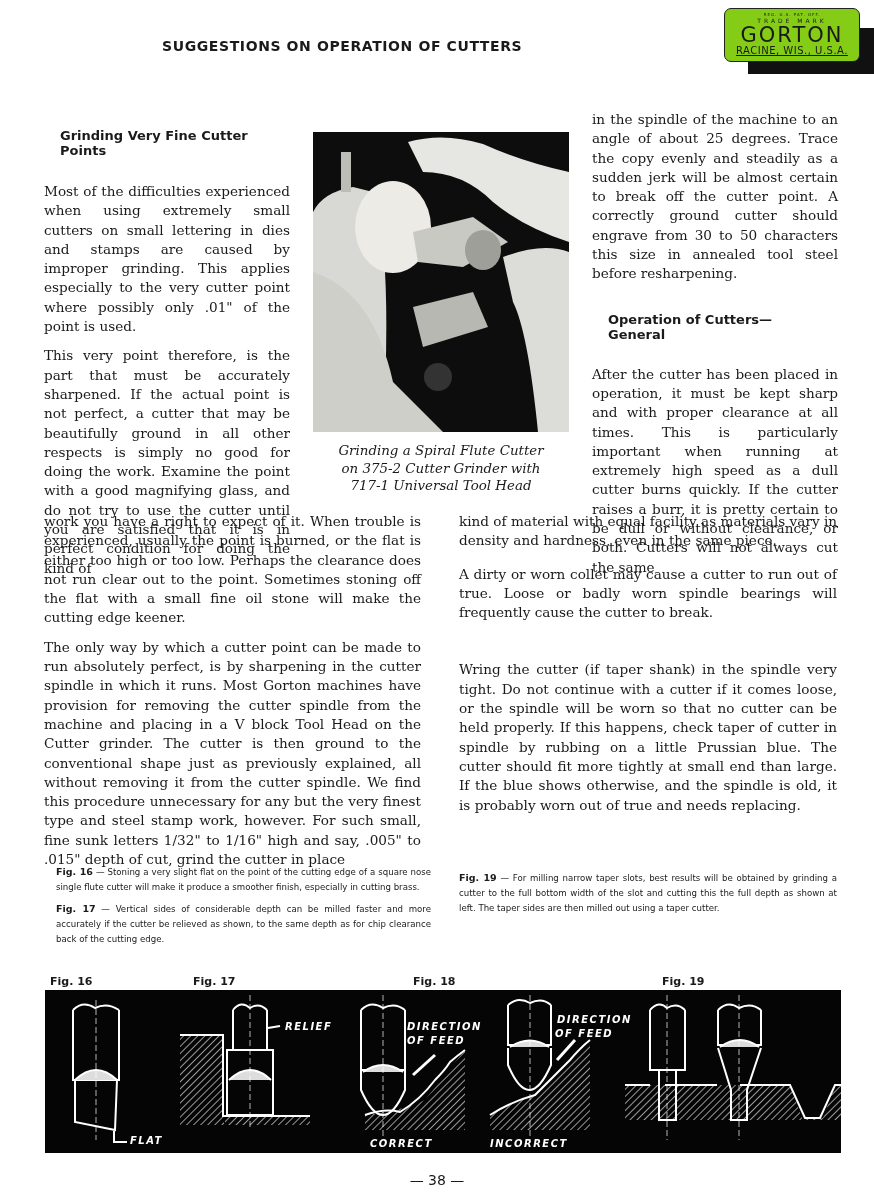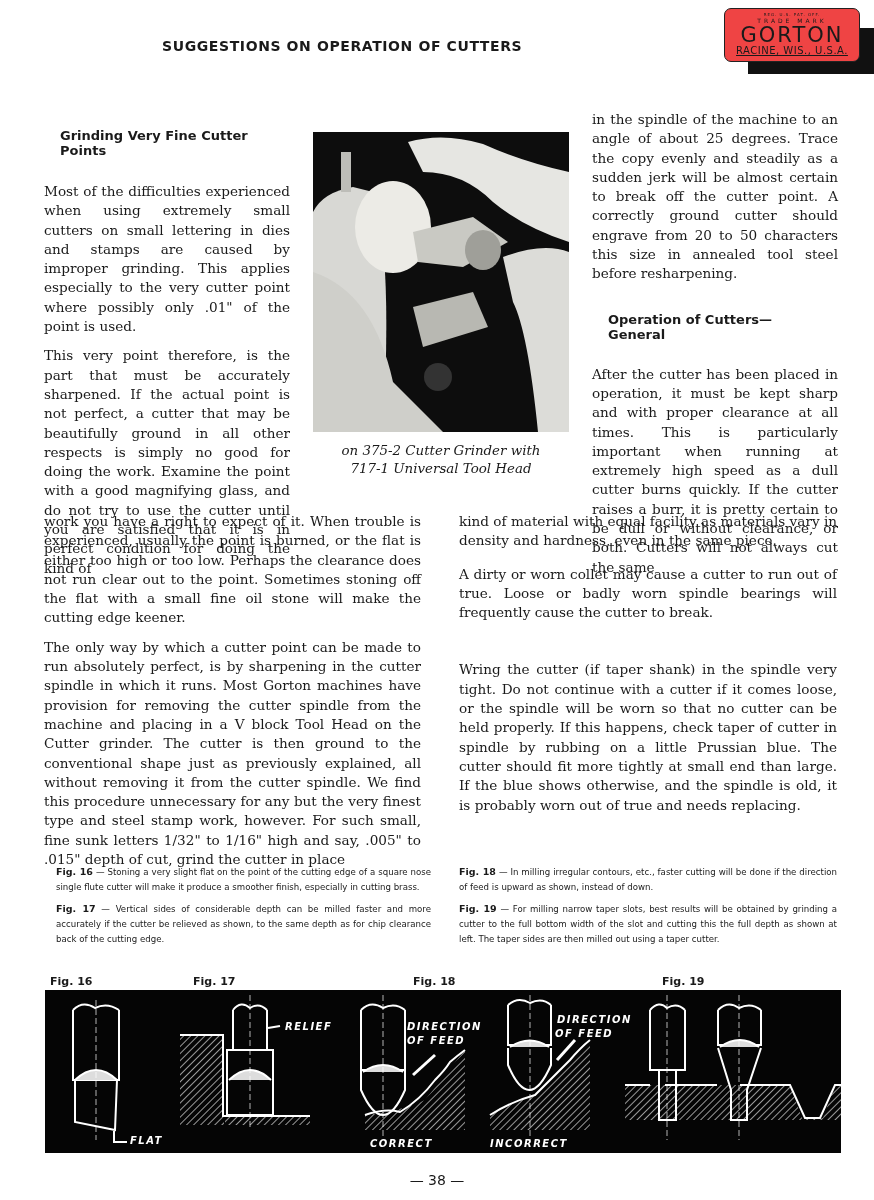--- a/index.html
+++ b/index.html
@@ -2,21 +2,21 @@
 <html><head>
 <meta charset="utf-8">
 <style>
   html, body { margin: 0; padding: 0; background: #fff; }
   body { width: 874px; height: 1200px; position: relative; overflow: hidden; color: #1a1a1a;
          font-family: "DejaVu Serif", serif; }
   .abs { position: absolute; }
   .title { left: 162px; top: 38px; font-family: "DejaVu Sans", sans-serif; font-weight: bold;
            font-size: 14px; letter-spacing: 0.6px; }
   .logo-shadow { left: 748px; top: 28px; width: 126px; height: 46px; background: #111; }
-  .logo { left: 724px; top: 8px; width: 134px; height: 52px; background: #ef4444; border: 1.5px solid #222;
+  .logo { left: 724px; top: 8px; width: 134px; height: 52px; background: #84cc16; border: 1.5px solid #222;
           border-radius: 7px; text-align: center; font-family: "DejaVu Sans", sans-serif; }
   .logo .reg { font-size: 4px; letter-spacing: 1px; margin-top: 3px; line-height: 5px; }
   .logo .tm { font-size: 6px; letter-spacing: 3px; line-height: 7px; }
   .logo .name { font-size: 21px; letter-spacing: 2px; line-height: 22px; font-weight: normal; }
   .logo .loc { font-size: 10px; letter-spacing: 0.5px; line-height: 10px; text-decoration: underline; }
   h3 { margin: 16px; font-family: "DejaVu Sans", sans-serif; font-weight: bold; font-size: 13px; }
   p { margin: 0; }
   .body-text { font-size: 13.6px; line-height: 19.3px; text-align: justify; }
   .col-left { left: 44px; top: 112px; width: 246px; }
   .col-left-wide { left: 44px; top: 512px; width: 377px; }
@@ -66,26 +66,27 @@
     <path d="M0 140 Q60 160 80 250 L130 300 L0 300 Z" fill="#cfcfca"></path>
     <path d="M100 175 L160 160 L175 195 L110 215 Z" fill="#b8b8b2"></path>
     <path d="M100 100 L160 85 L195 110 L150 135 L105 130 Z" fill="#c9c9c3"></path>
     <ellipse cx="170" cy="118" rx="18" ry="20" fill="#9f9f99"></ellipse>
     <path d="M95 10 Q130 0 170 12 Q210 30 256 40 L256 110 Q210 95 180 70 Q150 40 110 40 Z" fill="#e6e6e2"></path>
     <path d="M190 125 Q230 110 256 120 L256 300 L225 300 Q215 200 200 170 Z" fill="#dcdcd8"></path>
     <ellipse cx="125" cy="245" rx="14" ry="14" fill="#333"></ellipse>
   </svg>
 </div>
 <div class="abs caption">
+  <div>Grinding a Spiral Flute Cutter</div>
   <div>on 375-2 Cutter Grinder with</div>
   <div>717-1 Universal Tool Head</div>
 </div>
 
 <div class="abs col-right">
-  <p class="body-text">in the spindle of the machine to an angle of about 25 degrees. Trace the copy evenly and steadily as a sudden jerk will be almost certain to break off the cutter point. A correctly ground cutter should engrave from 20 to 50 characters this size in annealed tool steel before resharpening.</p>
+  <p class="body-text">in the spindle of the machine to an angle of about 25 degrees. Trace the copy evenly and steadily as a sudden jerk will be almost certain to break off the cutter point. A correctly ground cutter should engrave from 30 to 50 characters this size in annealed tool steel before resharpening.</p>
   <div style="height:12px"></div>
   <h3>Operation of Cutters—General</h3>
   <div style="height:7px"></div>
   <p class="body-text">After the cutter has been placed in operation, it must be kept sharp and with proper clearance at all times. This is particularly important when running at extremely high speed as a dull cutter burns quickly. If the cutter raises a burr, it is pretty certain to be dull or without clearance, or both. Cutters will not always cut the same</p>
 </div>
 
 <div class="abs col-left-wide">
   <p class="body-text">work you have a right to expect of it. When trouble is experienced, usually the point is burned, or the flat is either too high or too low. Perhaps the clearance does not run clear out to the point. Sometimes stoning off the flat with a small fine oil stone will make the cutting edge keener.</p>
   <div class="gap"></div>
   <p class="body-text">The only way by which a cutter point can be made to run absolutely perfect, is by sharpening in the cutter spindle in which it runs. Most Gorton machines have provision for removing the cutter spindle from the machine and placing in a V block Tool Head on the Cutter grinder. The cutter is then ground to the conventional shape just as previously explained, all without removing it from the cutter spindle. We find this procedure unnecessary for any but the very finest type and steel stamp work, however. For such small, fine sunk letters 1/32" to 1/16" high and say, .005" to .015" depth of cut, grind the cutter in place</p>
@@ -99,21 +100,20 @@
   <div style="height:10px"></div>
   <p class="body-text">Wring the cutter (if taper shank) in the spindle very tight. Do not continue with a cutter if it comes loose, or the spindle will be worn so that no cutter can be held properly. If this happens, check taper of cutter in spindle by rubbing on a little Prussian blue. The cutter should fit more tightly at small end than large. If the blue shows otherwise, and the spindle is old, it is probably worn out of true and needs replacing.</p>
 </div>
 
 <div class="abs figcap-left">
   <p class="fig-cap"><b>Fig. 16</b><span> — Stoning a very slight flat on the point of the cutting edge of a square nose single flute cutter will make it produce a smoother finish, especially in cutting brass.</span></p>
   <div style="height:6px"></div>
   <p class="fig-cap"><b>Fig. 17</b><span> — Vertical sides of considerable depth can be milled faster and more accurately if the cutter be relieved as shown, to the same depth as for chip clearance back of the cutting edge.</span></p>
 </div>
 <div class="abs figcap-right">
-  <p class="fig-cap"><b>Fig. 18</b><span> — In milling irregular contours, etc., faster cutting will be done if the direction of feed is upward as shown, instead of down.</span></p>
   <div style="height:6px"></div>
   <p class="fig-cap"><b>Fig. 19</b><span> — For milling narrow taper slots, best results will be obtained by grinding a cutter to the full bottom width of the slot and cutting this the full depth as shown at left. The taper sides are then milled out using a taper cutter.</span></p>
 </div>
 
 <div class="abs fig-label" style="left:50px;top:975px">Fig. 16</div>
 <div class="abs fig-label" style="left:193px;top:975px">Fig. 17</div>
 <div class="abs fig-label" style="left:413px;top:975px">Fig. 18</div>
 <div class="abs fig-label" style="left:662px;top:975px">Fig. 19</div>
 
 <div class="abs figpanel">

